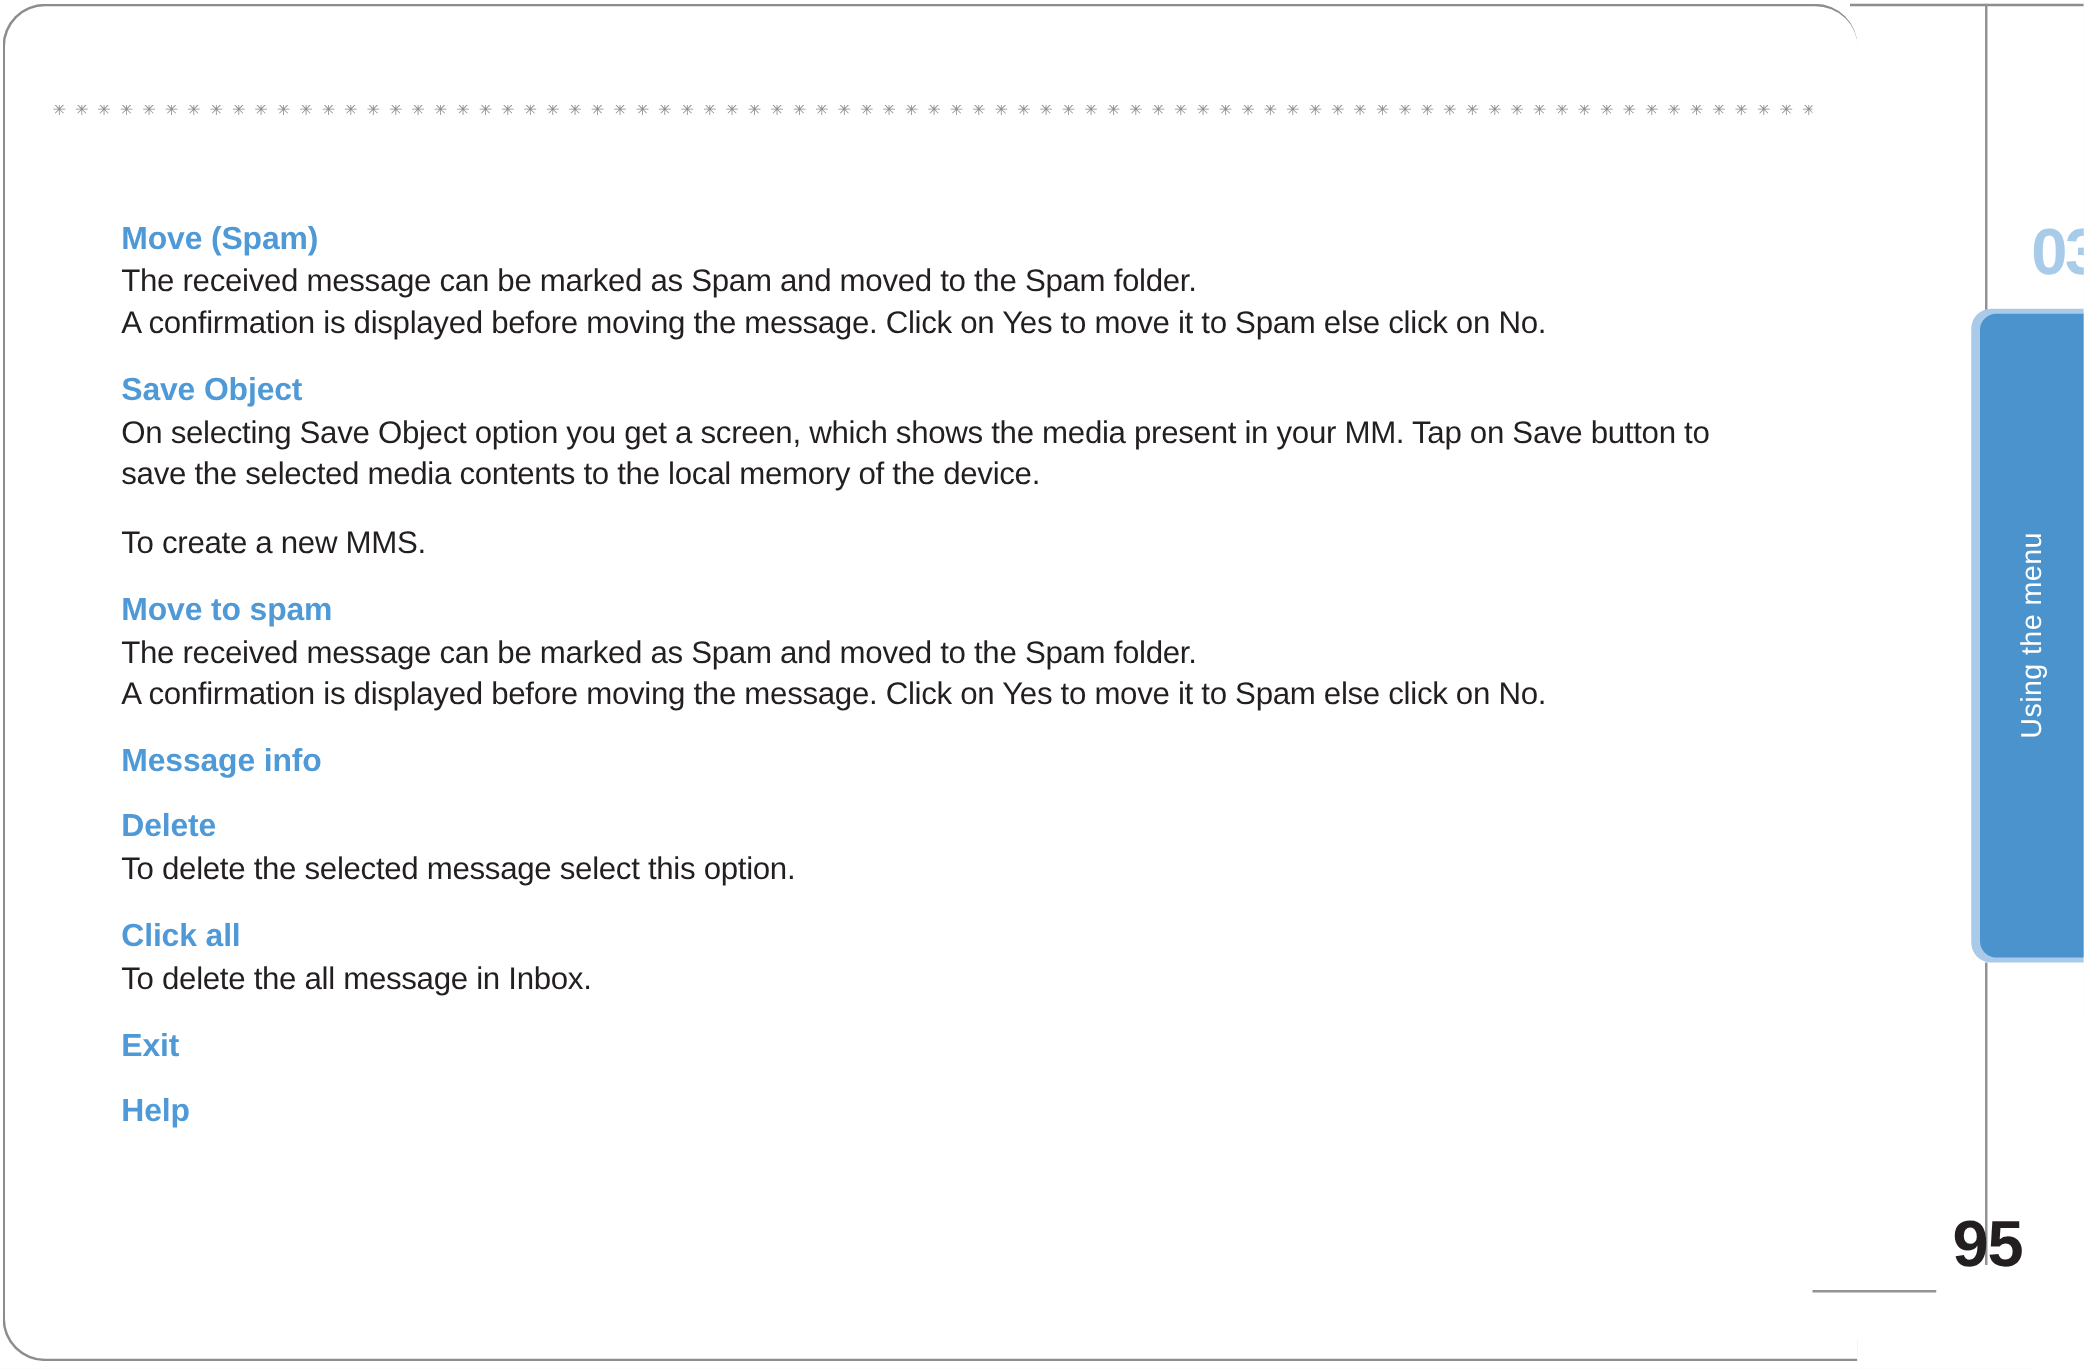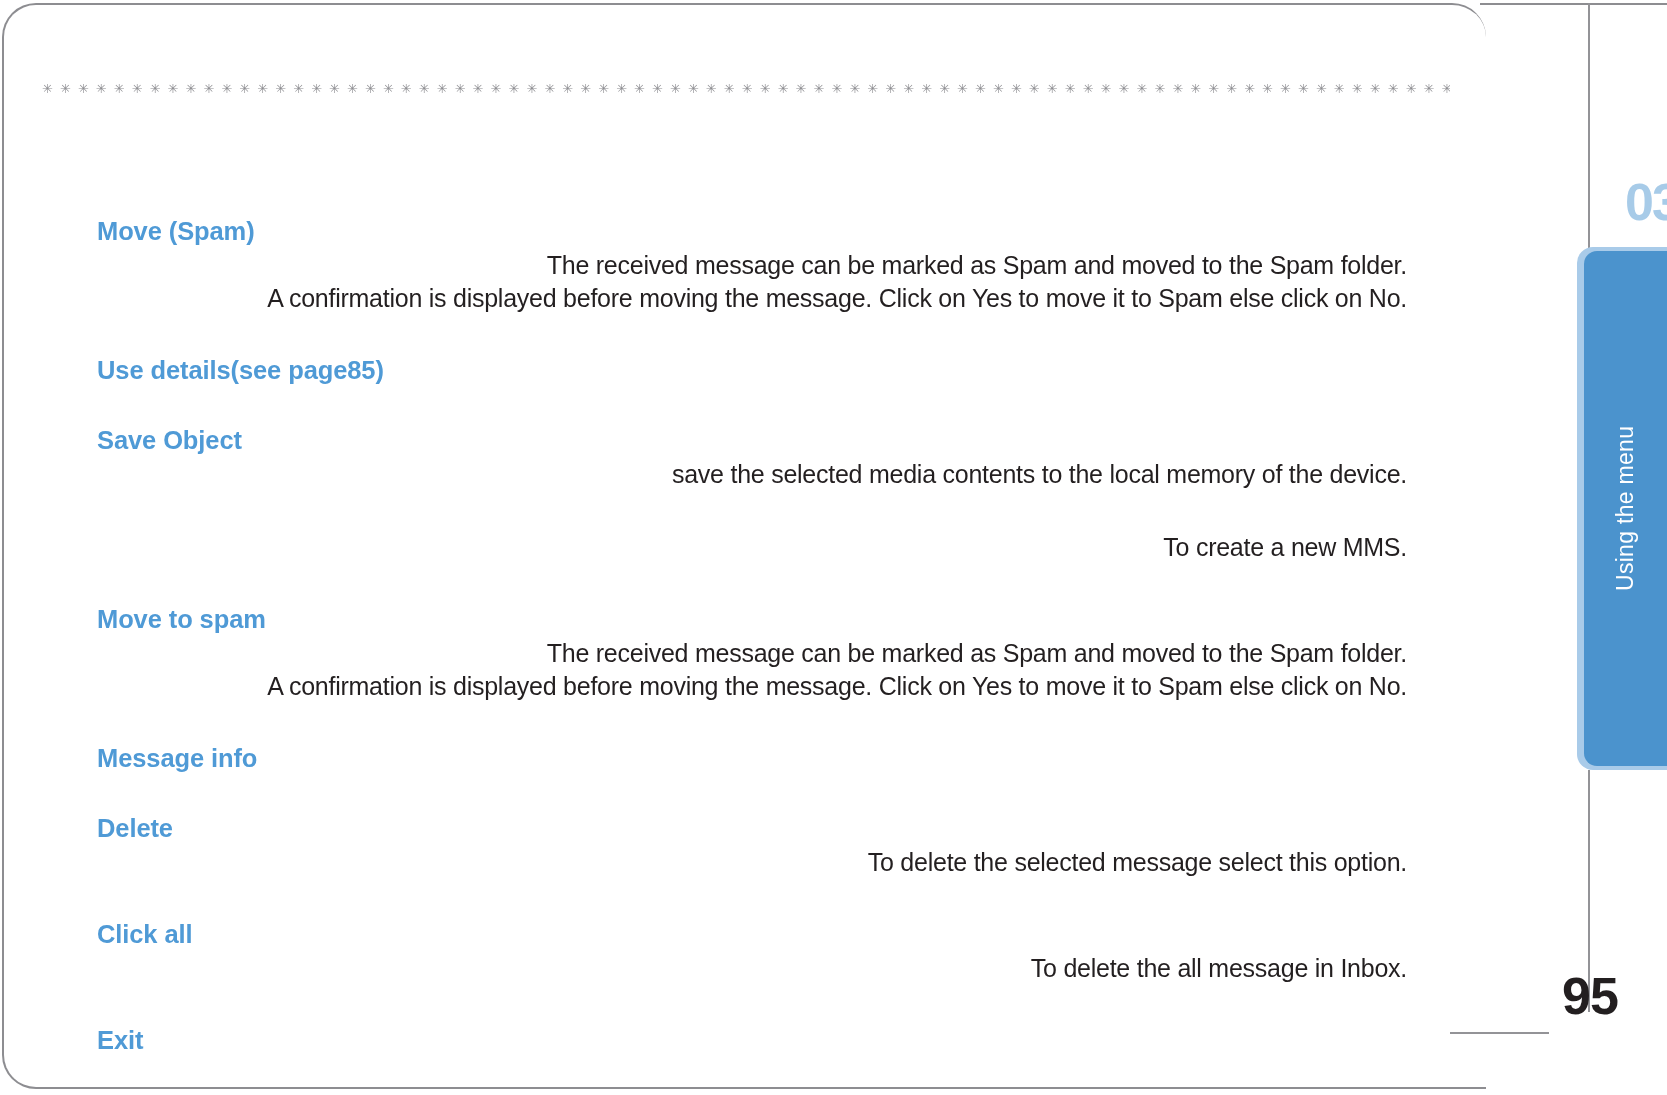--- a/index.html
+++ b/index.html
@@ -66,21 +66,21 @@
   }
 
   
   .content {
     position: absolute;
     left: 97px;
     top: 176px;
     width: 1310px;
   }
 
-  .block { margin-bottom: 22px; margin-top: 40px; }
+  .block { margin-bottom: 22px; }
   .block:last-child { margin-bottom: 0; }
 
   .heading {
     color: #4f9ad6;
     font-weight: bold;
     font-size: 25.5px;
     line-height: 30px;
     letter-spacing: -0.1px;
     margin: 0 0 3px 0;
     font-family: "Liberation Sans", sans-serif;
@@ -88,21 +88,20 @@
   .block.no-body .heading { margin-bottom: 0; }
 
   .body-line {
     color: #231f20;
     font-size: 25px;
     line-height: 33px;
     letter-spacing: -0.25px;
     margin: 0;
     white-space: nowrap;
     font-family: "Liberation Sans", sans-serif;
-    text-align: right;
   }
 
   
   .side-chapter-num {
     position: absolute;
     left: 1589px;
     top: 176px;
     font-size: 52px;
     line-height: 52px;
     font-weight: bold;
@@ -196,25 +195,23 @@
   <div class="border-top-ext"></div>
 
   <div class="dotted-rule">✳✳✳✳✳✳✳✳✳✳✳✳✳✳✳✳✳✳✳✳✳✳✳✳✳✳✳✳✳✳✳✳✳✳✳✳✳✳✳✳✳✳✳✳✳✳✳✳✳✳✳✳✳✳✳✳✳✳✳✳✳✳✳✳✳✳✳✳✳✳✳✳✳✳✳✳✳✳✳✳✳✳✳✳✳✳✳✳✳✳✳✳✳✳✳✳✳✳✳✳✳✳✳✳✳✳✳✳✳✳✳✳✳✳✳✳✳✳✳✳✳✳✳✳✳✳✳✳✳✳✳✳✳✳✳✳✳✳✳✳✳✳✳✳✳✳✳✳✳✳✳✳✳✳✳✳✳✳</div>
 
   <div class="content">
       <div class="block">
         <p class="heading">Move (Spam)</p>
         <p class="body-line">The received message can be marked as Spam and moved to the Spam folder.</p>
         <p class="body-line">A confirmation is displayed before moving the message. Click on Yes to move it to Spam else click on No.</p>
       </div>
-      <div class="block no-body">
-        <p class="heading">Use details(see page85)</p>
-      </div>
       <div class="block">
         <p class="heading">Save Object</p>
+        <p class="body-line">On selecting Save Object option you get a screen, which shows the media present in your MM. Tap on Save button to</p>
         <p class="body-line">save the selected media contents to the local memory of the device.</p>
       </div>
       <div class="block">
         <p class="body-line">To create a new MMS.</p>
       </div>
       <div class="block">
         <p class="heading">Move to spam</p>
         <p class="body-line">The received message can be marked as Spam and moved to the Spam folder.</p>
         <p class="body-line">A confirmation is displayed before moving the message. Click on Yes to move it to Spam else click on No.</p>
       </div>

